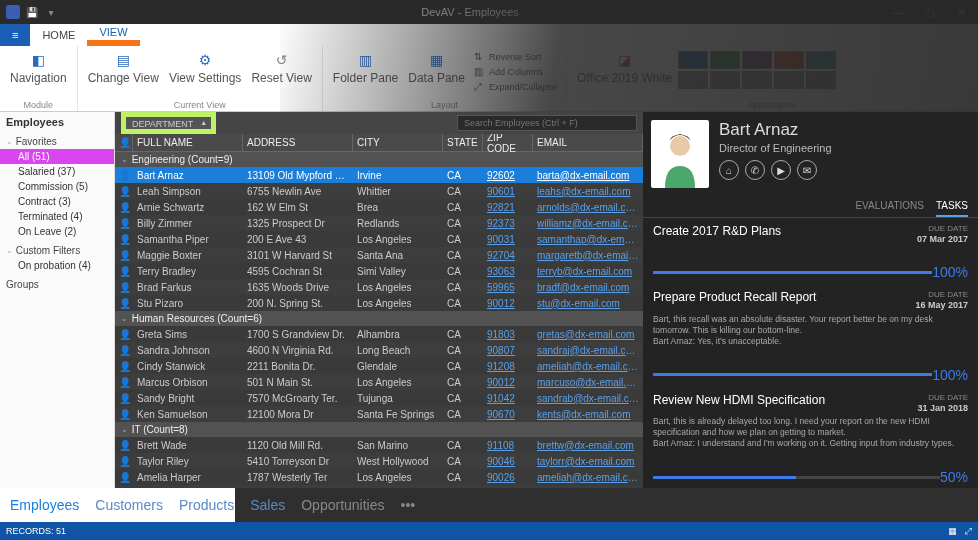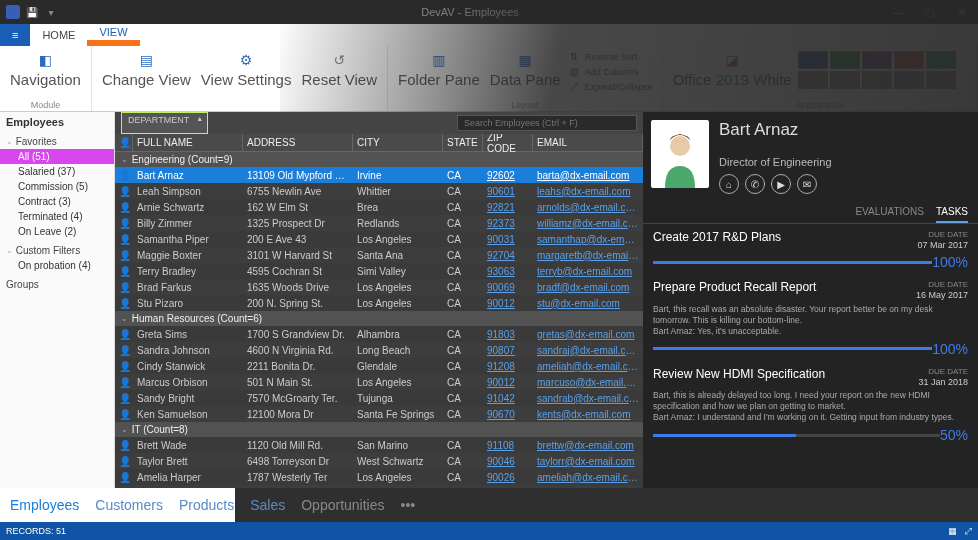--- a/index.html
+++ b/index.html
@@ -16,38 +16,38 @@
 .ribbon-tabs{display:flex;align-items:center;height:22px;font-size:11px;background:#fff;padding-left:0}
 .file-tab{background:#1a5eb5;color:#fff;padding:0 12px;height:22px;display:flex;align-items:center}
 .rtab{padding:0 12px;height:22px;display:flex;align-items:center;color:#444;cursor:pointer}
 .rtab.active{color:#1a5eb5;border-bottom:6px solid #f97316}
 .ribbon-body{height:66px;display:flex;border-bottom:1px solid #ccc;background:#fff;font-size:10px;color:#555;position:relative}
 .rgroup{display:flex;flex-direction:column;border-right:1px solid #e5e5e5;padding:2px 6px 0}
 .rgroup-items{display:flex;gap:2px;flex:1}
 .rgroup-label{text-align:center;font-size:9px;color:#888;padding:1px 0}
 .rbtn{display:flex;flex-direction:column;align-items:center;justify-content:flex-start;gap:2px;padding:2px 4px;cursor:pointer;min-width:32px}
 .rbtn .ic{width:20px;height:20px;display:flex;align-items:center;justify-content:center;font-size:14px}
-.rbtn .lbl{font-size:15px;text-align:left;line-height:1.1}
+.rbtn .lbl{font-size:12px;text-align:left;line-height:1.1}
 .rbtn-sm{display:flex;align-items:center;gap:3px;padding:1px 3px;cursor:pointer;font-size:9px}
 .rbtn-sm .ic{width:12px;height:12px;font-size:10px}
 .swatches{display:flex;flex-direction:column;gap:2px;padding-top:3px}
 .swatch-row{display:flex;gap:2px}
 .swatch{width:30px;height:18px;border:1px solid #888}
 
 .dark-slice{position:absolute;top:0;left:280px;right:0;height:112px;background:linear-gradient(100deg,rgba(40,40,40,0) 0%,rgba(40,40,40,0.85) 40%,rgba(40,40,40,0.92) 100%);pointer-events:none;z-index:5}
 .content{display:flex;height:376px}
 .sidebar{width:115px;background:#fafafa;border-right:1px solid #ddd;font-size:10px;color:#333}
 .sidebar h4{padding:4px 6px;font-size:11px;font-weight:600}
 .sidegroup{padding:2px 0}
 .sidegroup-head{display:flex;align-items:center;gap:3px;padding:2px 6px;cursor:pointer;color:#444}
 .sideitem{padding:2px 6px 2px 18px;cursor:pointer}
 .sideitem.sel{background:#d946ef;color:#fff}
 .grid-wrap{flex:1;background:#3a3a3a;display:flex;flex-direction:column;overflow:hidden}
 .grid-toolbar{height:22px;display:flex;align-items:center;justify-content:space-between;padding:0 6px;background:#444}
-.dept-dd{background:#555;color:#ccc;font-size:9px;padding:2px 18px 8px 6px;border:1px solid #bef264;position:relative}
+.dept-dd{background:#555;color:#ccc;font-size:9px;padding:2px 18px 0 6px;border:5px solid #bef264;position:relative}
 .dept-dd::after{content:"▲";position:absolute;right:4px;font-size:7px}
 .search-box{background:#2a2a2a;border:1px solid #555;color:#888;font-size:9px;padding:2px 6px;width:180px}
 .grid{flex:1;overflow:hidden;font-size:10px;color:#ddd}
 .ghead{display:flex;background:#4a4a4a;color:#eee;height:18px;align-items:center;border-bottom:1px solid #666}
 .ghead>div{padding:0 4px;border-right:1px solid #666;height:100%;display:flex;align-items:center}
 .grow-group{background:#525252;color:#eee;padding:2px 6px;display:flex;align-items:center;gap:4px;font-size:10px}
 .grow{display:flex;height:16px;align-items:center;color:#ccc}
 .grow.alt{background:rgba(255,255,255,0.02)}
 .grow.sel{background:#1a7edb;color:#fff}
 .grow>div{padding:0 4px;overflow:hidden;white-space:nowrap;text-overflow:ellipsis}
@@ -58,34 +58,34 @@
 .c-state{width:40px;flex:0 0 40px}
 .c-zip{width:50px;flex:0 0 50px}
 .c-email{flex:1}
 .grow .c-zip,.grow .c-email{color:#5aa0e8;text-decoration:underline}
 .grow.sel .c-zip,.grow.sel .c-email{color:#fff}
 .detail{width:335px;background:#232323;color:#ddd;display:flex;flex-direction:column;overflow:hidden}
 .detail-head{display:flex;gap:10px;padding:8px;align-items:flex-start}
 .avatar{width:58px;height:68px;background:#fff;border-radius:2px;display:flex;align-items:flex-end;justify-content:center;overflow:hidden}
 .avatar svg{width:50px;height:60px}
 .detail-name{font-size:17px;font-weight:300}
-.detail-title{font-size:11px;color:#bbb;margin-top:16px}
+.detail-title{font-size:11px;color:#bbb;margin-top:2px}
 .contact-icons{display:flex;gap:6px;margin-top:6px}
 .contact-icons span{width:20px;height:20px;border:1px solid #aaa;border-radius:50%;display:flex;align-items:center;justify-content:center;font-size:10px;cursor:pointer}
 .detail-tabs{display:flex;justify-content:flex-end;gap:12px;padding:0 10px;font-size:10px;color:#888;border-bottom:1px solid #444}
 .detail-tabs span{padding:4px 0;cursor:pointer}
 .detail-tabs span.active{color:#fff;border-bottom:2px solid #5aa0e8}
 .tasks{flex:1;overflow:auto;padding:6px 10px}
 .task{margin-bottom:10px}
 .task-head{display:flex;justify-content:space-between;align-items:flex-start}
 .task-title{font-size:12px;color:#fff}
 .task-due{font-size:8px;color:#888;text-align:right;line-height:1.2}
-.task-due b{display:block;color:#ccc;font-weight:400;font-size:9px}
+.task-due b{display:block;color:#ccc;font-weight:700;font-size:9px}
 .task-body{font-size:8.5px;color:#aaa;line-height:1.3;margin-top:3px}
-.task-prog{display:flex;align-items:center;margin-top:4px}
+.task-prog{display:flex;align-items:center;margin-top:20px}
 .task-prog .bar{flex:1;height:3px;background:#444;position:relative}
 .task-prog .bar i{position:absolute;left:0;top:0;height:100%;background:#3d7be8}
 .task-prog .pct{font-size:14px;color:#3d7be8}
 .bottom-tabs{position:absolute;bottom:18px;left:0;right:0;height:34px;display:flex;align-items:center;padding:0 10px;gap:16px;font-size:14px;font-weight:300;background:linear-gradient(90deg,#fff 0%,#fff 24%,#2f2f2f 24%,#2f2f2f 100%)}
 .bottom-tabs span{cursor:pointer;color:#888}
 .bottom-tabs span.active{color:#1a7edb}
 .statusbar{position:absolute;bottom:0;left:0;right:0;height:18px;background:#1055a5;color:#fff;font-size:9px;display:flex;align-items:center;justify-content:space-between;padding:0 6px}
 .statusbar .right{display:flex;gap:8px}
 .chev{font-size:8px;color:#aaa}
 </style>
@@ -132,20 +132,21 @@
           </div>
         <div class="rbtn">
             <span class="ic" style="color:#2a6ac0">⚙</span>
             <span class="lbl">View Settings</span>
           </div>
         <div class="rbtn">
             <span class="ic" style="color:#888">↺</span>
             <span class="lbl">Reset View</span>
           </div>
       </div>
+      <div class="rgroup-label">Current View</div>
     </div>
     <div class="rgroup">
       <div class="rgroup-items">
         <div class="rbtn">
             <span class="ic" style="color:#2a6ac0">▥</span>
             <span class="lbl">Folder Pane</span>
           </div>
         <div class="rbtn">
             <span class="ic" style="color:#2a6ac0">▦</span>
             <span class="lbl">Data Pane</span>
@@ -312,21 +313,21 @@
             <div class="c-state">CA</div>
             <div class="c-zip">93063</div>
             <div class="c-email">terryb@dx-email.com</div>
           </div>
           <div class="grow alt">
             <div class="c-ic">👤</div>
             <div class="c-name">Brad Farkus</div>
             <div class="c-addr">1635 Woods Drive</div>
             <div class="c-city">Los Angeles</div>
             <div class="c-state">CA</div>
-            <div class="c-zip">90069</div>
+            <div class="c-zip">59965</div>
             <div class="c-email">bradf@dx-email.com</div>
           </div>
           <div class="grow">
             <div class="c-ic">👤</div>
             <div class="c-name">Stu Pizaro</div>
             <div class="c-addr">200 N. Spring St.</div>
             <div class="c-city">Los Angeles</div>
             <div class="c-state">CA</div>
             <div class="c-zip">90012</div>
             <div class="c-email">stu@dx-email.com</div>
@@ -397,23 +398,23 @@
             <div class="c-ic">👤</div>
             <div class="c-name">Brett Wade</div>
             <div class="c-addr">1120 Old Mill Rd.</div>
             <div class="c-city">San Marino</div>
             <div class="c-state">CA</div>
             <div class="c-zip">91108</div>
             <div class="c-email">brettw@dx-email.com</div>
           </div>
           <div class="grow alt">
             <div class="c-ic">👤</div>
-            <div class="c-name">Taylor Brett</div>
-            <div class="c-addr">6498 Torreyson Dr</div>
-            <div class="c-city">West Schwartz</div>
+            <div class="c-name">Taylor Riley</div>
+            <div class="c-addr">5410 Torreyson Dr</div>
+            <div class="c-city">West Hollywood</div>
             <div class="c-state">CA</div>
             <div class="c-zip">90046</div>
             <div class="c-email">taylorr@dx-email.com</div>
           </div>
           <div class="grow">
             <div class="c-ic">👤</div>
             <div class="c-name">Amelia Harper</div>
             <div class="c-addr">1787 Westerly Ter</div>
             <div class="c-city">Los Angeles</div>
             <div class="c-state">CA</div>

